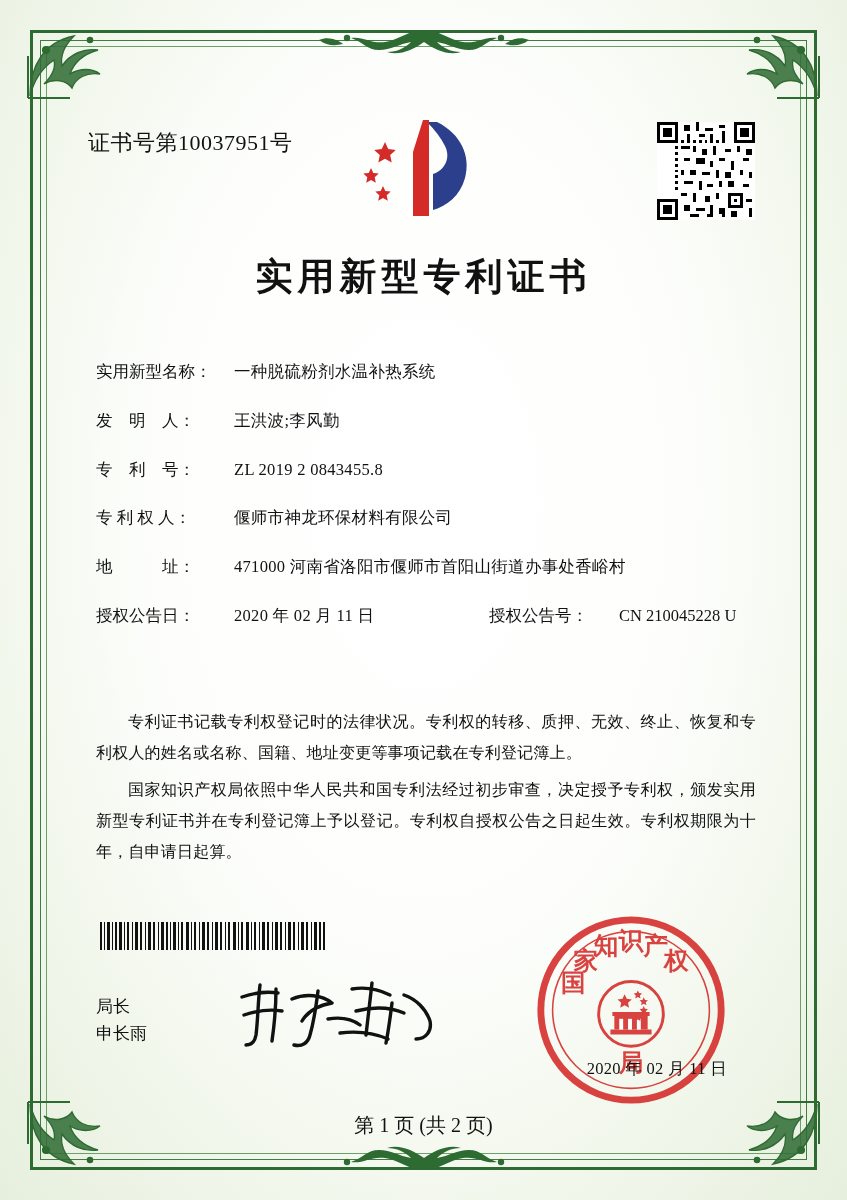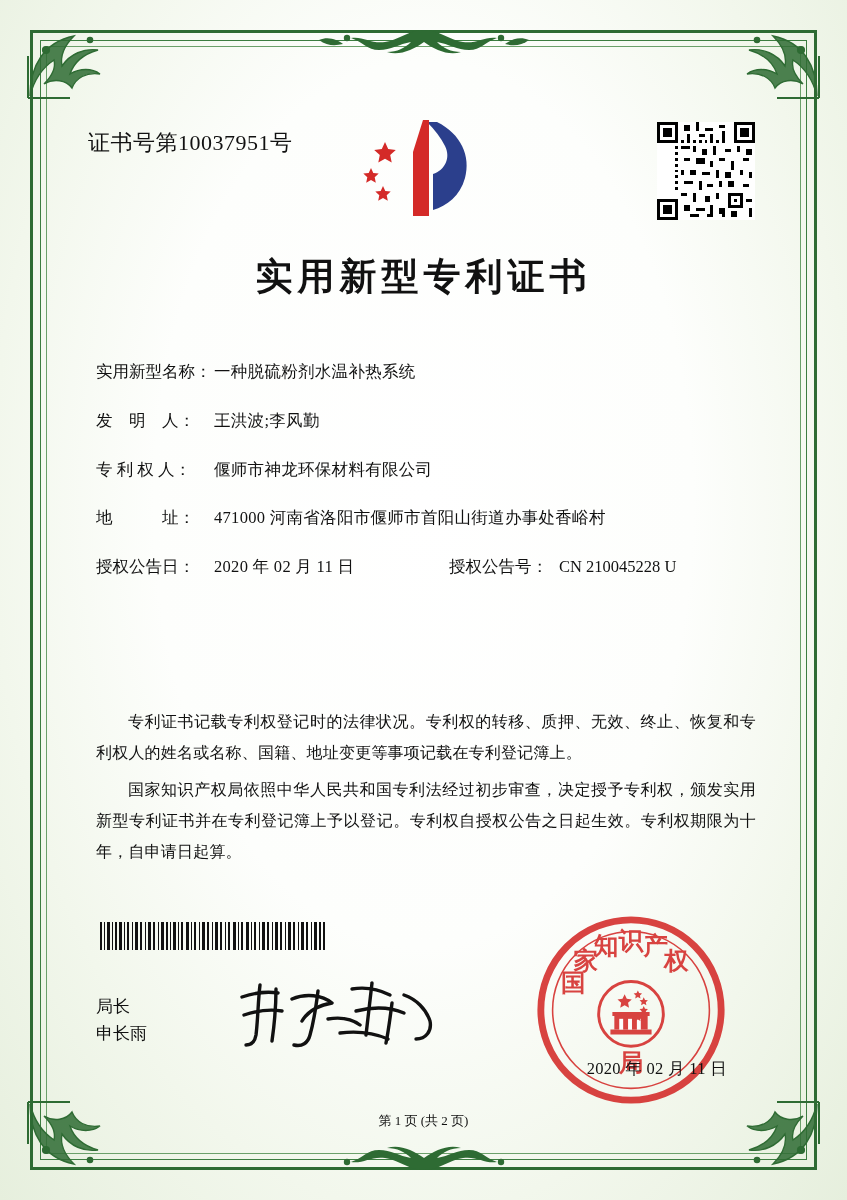--- a/index.html
+++ b/index.html
@@ -132,20 +132,21 @@
     top: 360px;
     width: 660px;
     font-size: 16.5px;
     color: #111;
   }
   .field-row {
     display: flex;
     align-items: flex-start;
     margin-bottom: 24px;
     line-height: 1.5;
+    gap: 20px;
   }
   .field-label {
     width: 118px;
     flex: 0 0 118px;
     letter-spacing: 0px;
     white-space: nowrap;
   }
   .field-value {
     flex: 1;
     letter-spacing: 0.3px;
@@ -224,21 +225,21 @@
     color: #111;
     letter-spacing: 0.3px;
   }
 
   
   .page-num {
     position: absolute;
     left: 0; right: 0;
     top: 1112px;
     text-align: center;
-    font-size: 13px;
+    font-size: 20px;
     color: #111;
   }
   .footer-note {
     position: absolute;
     left: 0; right: 0;
     top: 1162px;
     text-align: center;
     font-size: 15.5px;
     color: #111;
     letter-spacing: 1px;
@@ -426,20 +427,24 @@
     <div class="field-row">
       <div class="field-label">实用新型名称：</div>
       <div class="field-value">一种脱硫粉剂水温补热系统</div>
     </div>
 
     <div class="field-row">
       <div class="field-label">发　明　人：</div>
       <div class="field-value">王洪波;李风勤</div>
     </div>
 
+    <div class="field-row">
+      <div class="field-label">专　利　号：</div>
+      <div class="field-value">ZL 2019 2 0843455.8</div>
+    </div>
 
 
     <div class="field-row">
       <div class="field-label">专 利 权 人：</div>
       <div class="field-value">偃师市神龙环保材料有限公司</div>
     </div>
 
     <div class="field-row">
       <div class="field-label">地　　　址：</div>
       <div class="field-value">471000 河南省洛阳市偃师市首阳山街道办事处香峪村</div>

